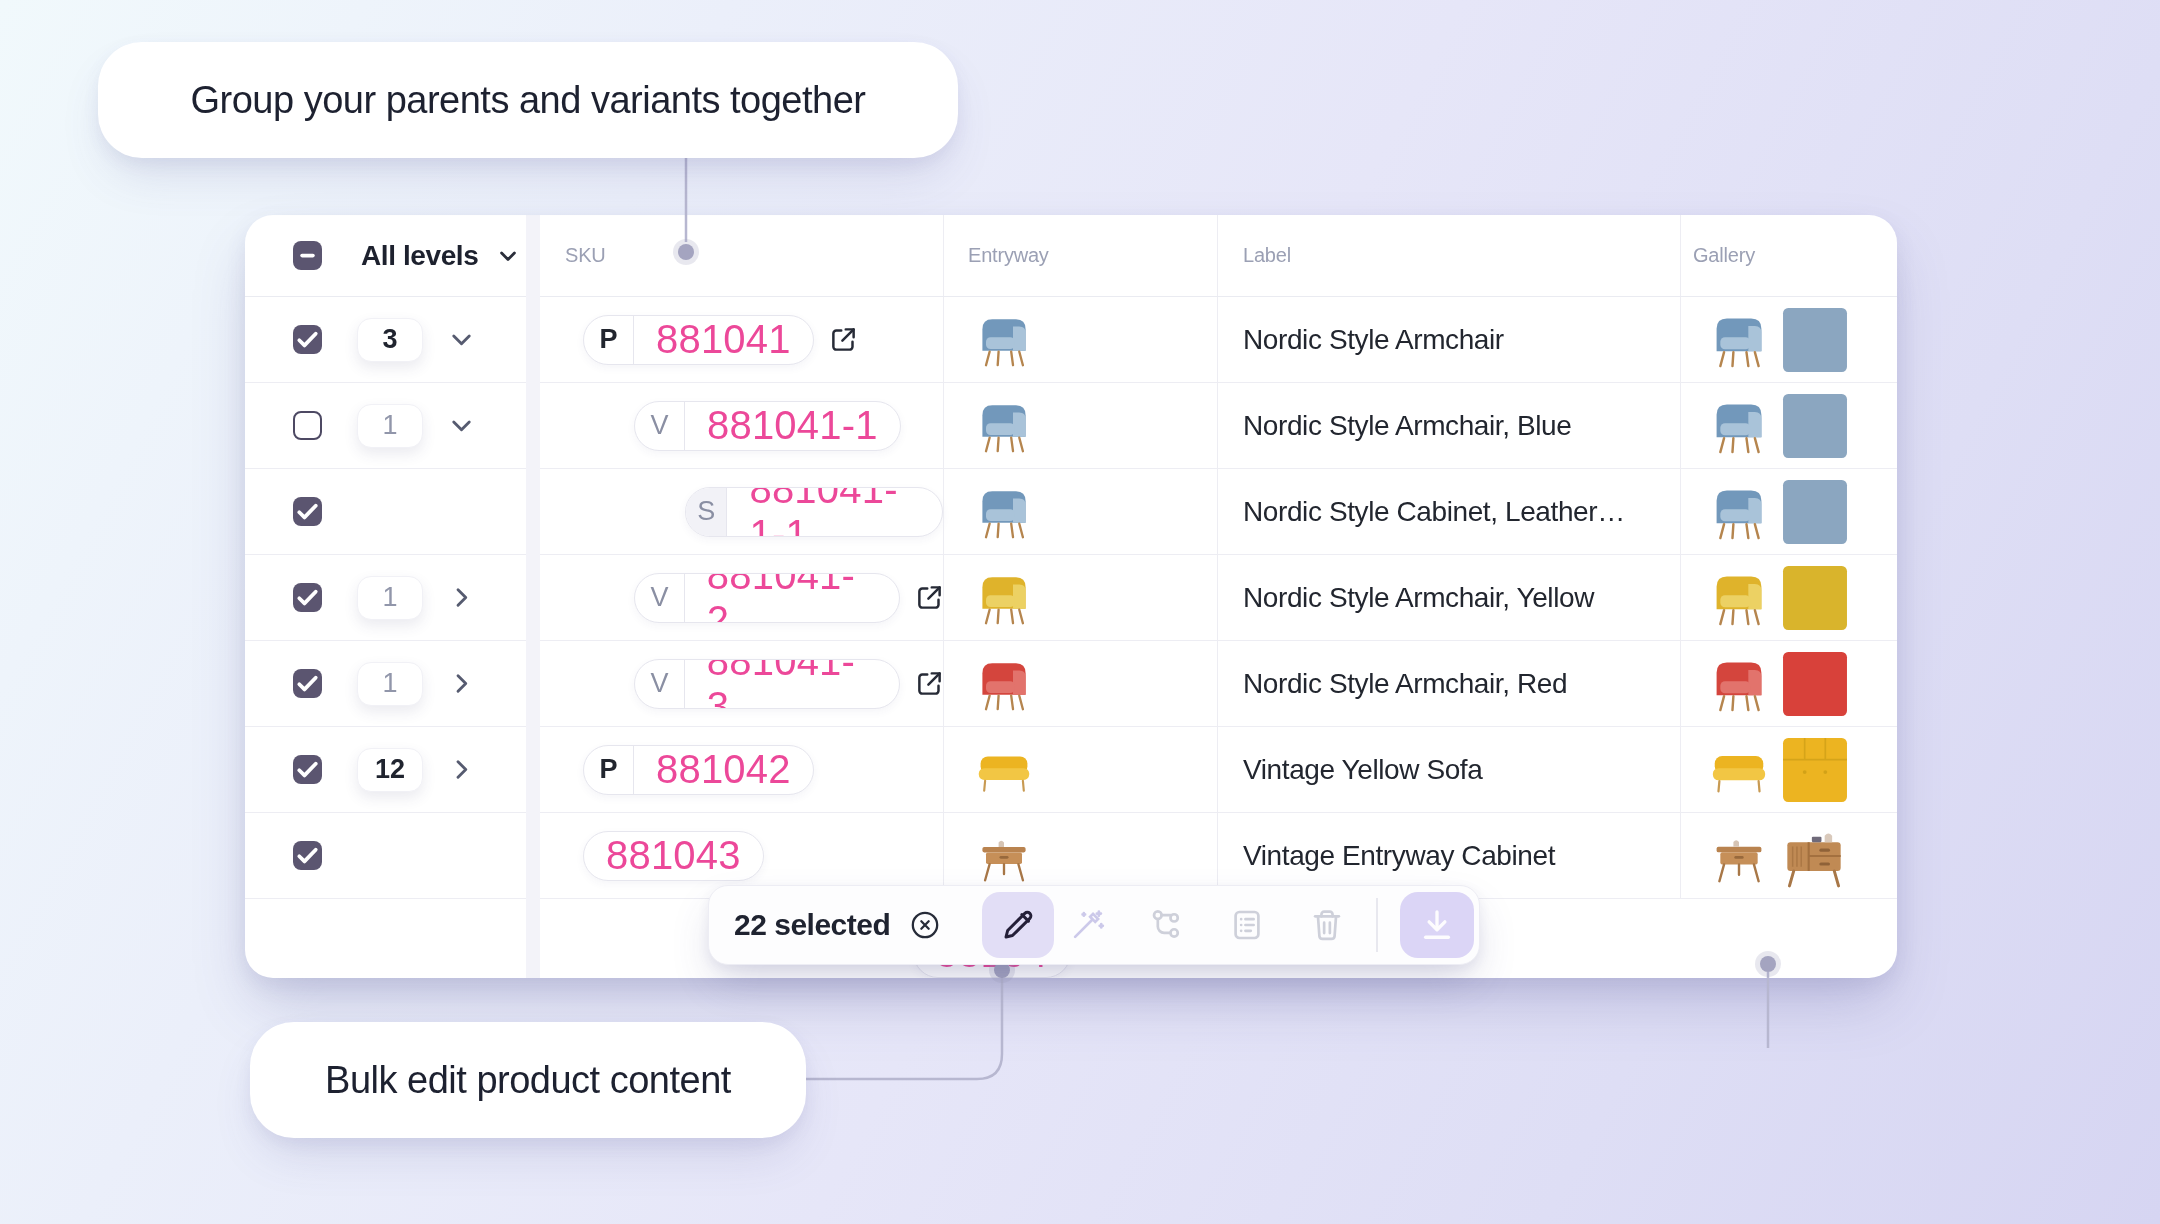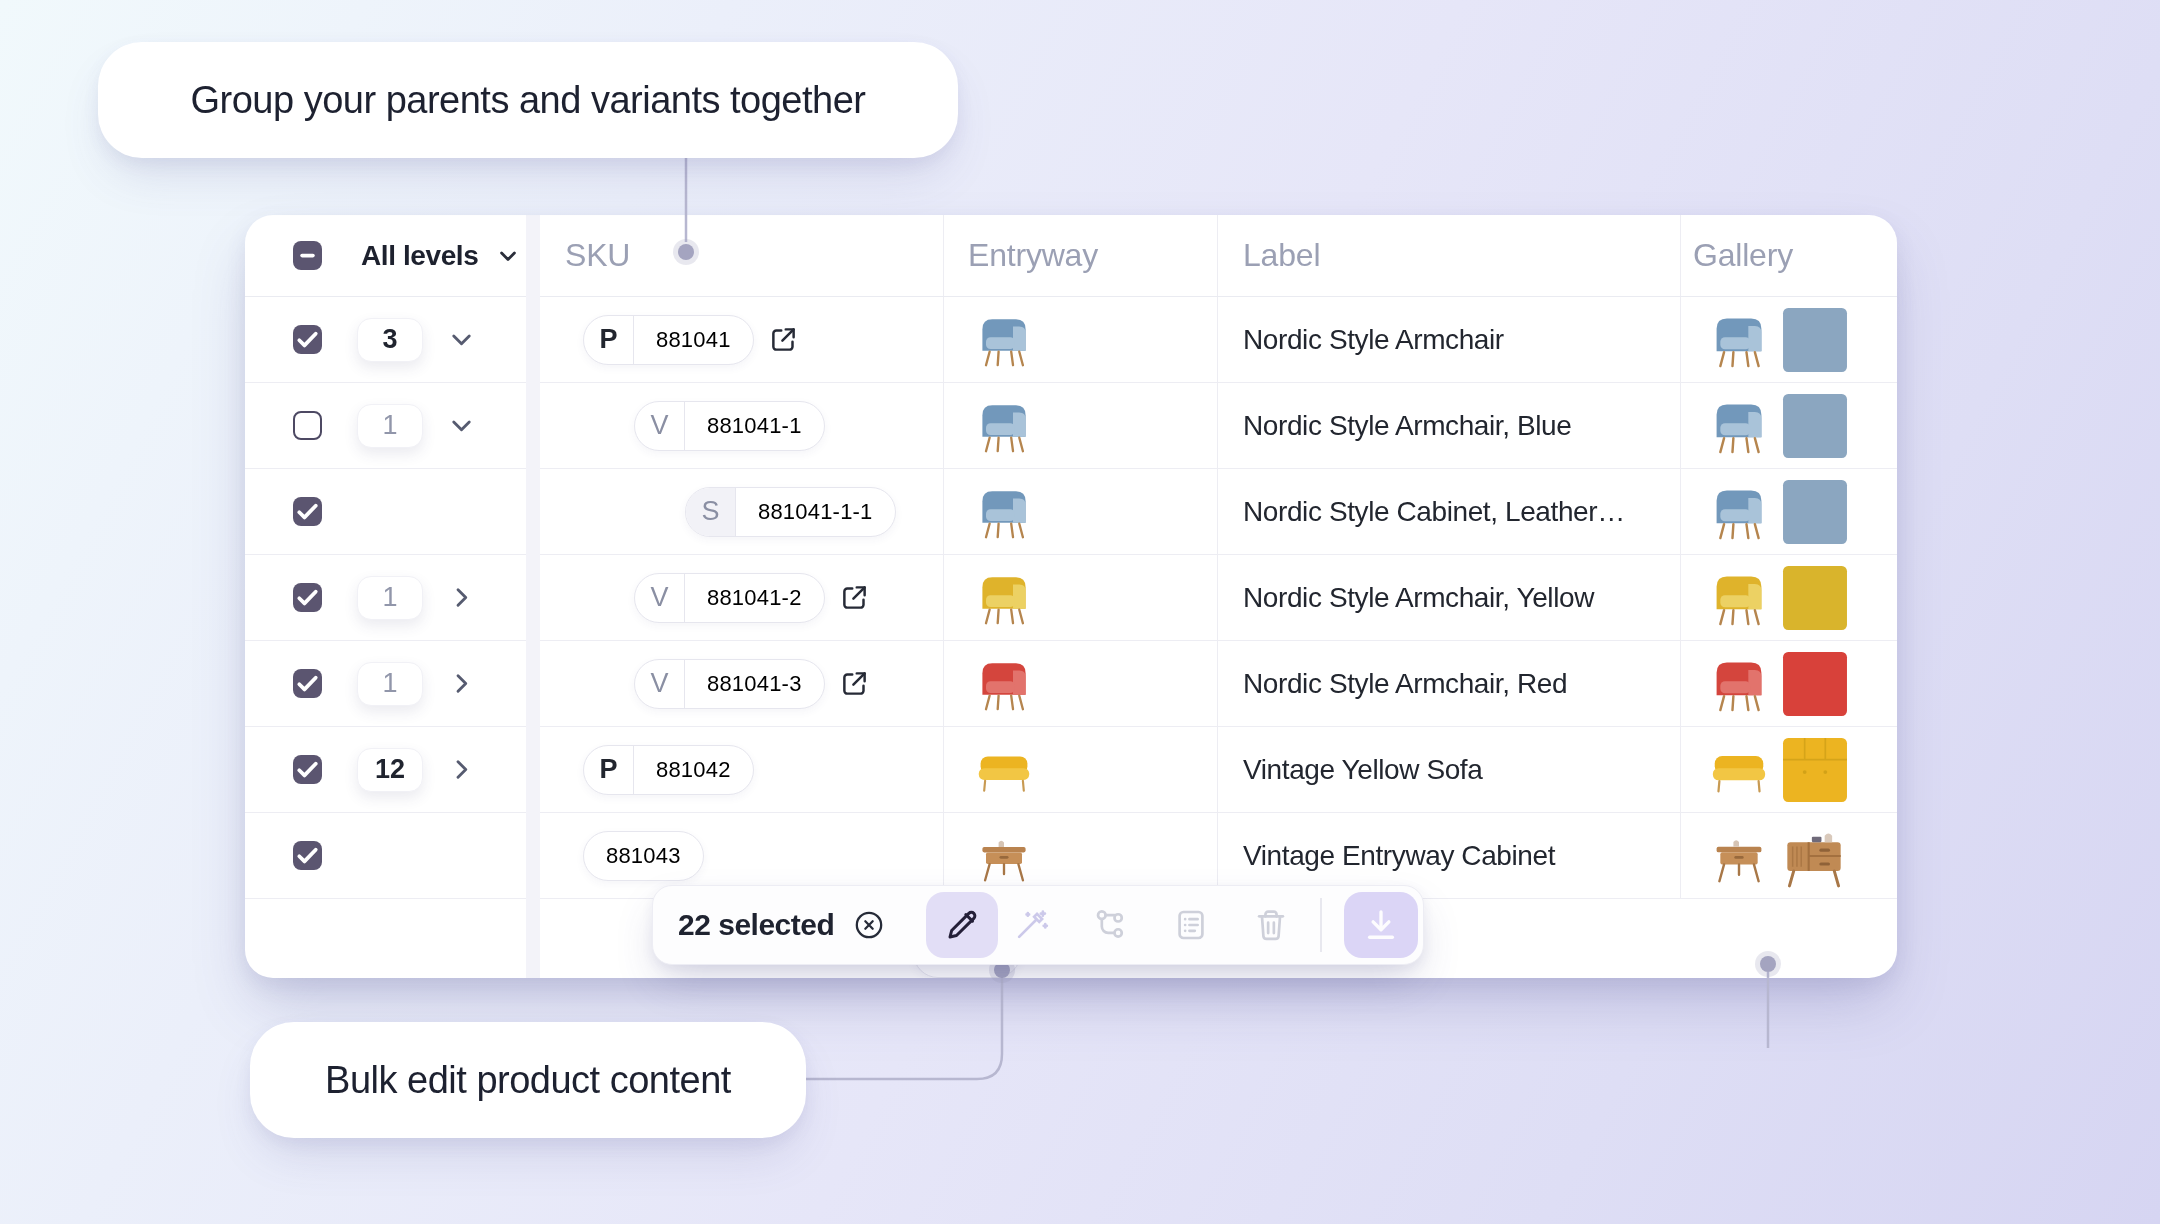--- a/index.html
+++ b/index.html
@@ -44,21 +44,21 @@
   .trow:last-child { border-bottom:none;flex-direction:column; }
   .thead { height:82px; border-bottom:1.5px solid #eaebf1; }
   .cell { height:100%; display:flex; align-items:center; }
   .c-check   { width:281px; padding-left:48px; }
   .c-gutter  { width:14px; }
   .c-sku     { width:403px; padding-left:43px; }
   .c-thumb   { width:274px; padding-left:33px; border-left:1.5px solid #ededf3; }
   .c-label   { width:463px; padding-left:25px; border-left:1.5px solid #ededf3;
                font-size:28px; letter-spacing:-0.4px; color:#22262f; white-space:nowrap; overflow:hidden; }
   .c-gallery { width:217px; padding-left:30px; border-left:1.5px solid #ededf3; gap:15px; }
-  .hdr-label { font-size:32px; color:#9ba0b4; letter-spacing:-0.2px; }
+  .hdr-label { font-size:20px; color:#9ba0b4; letter-spacing:-0.2px; }
 
   
   .checkbox {
     width:29px; height:29px; border-radius:8px; flex:none;
     display:flex; align-items:center; justify-content:center; cursor:pointer;
   }
   .checkbox.checked, .checkbox.indeterminate { background:#5b5570; }
   .checkbox.unchecked { background:#ffffff; border:2.5px solid #4d4963; }
   .count-badge {
     min-width:66px; height:44px; margin-left:35px; padding:0 10px;
@@ -78,27 +78,27 @@
   }
   .sku-type {
     width:50px; display:flex; align-items:center; justify-content:center;
     font-size:27px; border-right:1.5px solid #e6e6ee;
   }
   .sku-type.t-P { color:#22262f; font-weight:700; }
   .sku-type.t-V { color:#8a8fa3; font-weight:400; }
   .sku-type.t-S { color:#8a8fa3; font-weight:400; background:#f2f2f7; }
   .sku-num {
     display:flex; align-items:center; padding:0 22px;
-    font-size:22px; color:#000000; letter-spacing:0.2px;
+    font-size:40px; color:#ec4899; letter-spacing:0.2px;
   }
   .ext-link { margin-left:16px; display:flex; align-items:center; cursor:pointer; }
 
   
   .toolbar {
-    position:absolute; left:652px; top:885px; width:772px; height:80px;
+    position:absolute; left:708px; top:885px; width:772px; height:80px;
     background:#fdfdfe; border:1px solid #ededf4; border-radius:20px;
     display:flex; align-items:center; z-index:5;
     box-shadow:0 20px 44px -8px rgba(70,70,130,0.22), 0 4px 12px rgba(70,70,130,0.08);
     justify-content:center;
   }
   .tb-text { margin-left:25px; font-size:30px; font-weight:700; letter-spacing:-0.5px; color:#1f2330; white-space:nowrap; }
   .tb-dismiss { margin-left:18px; width:34px; height:34px; display:flex; align-items:center; justify-content:center; cursor:pointer; }
   .tb-btn { width:38px; height:38px; display:flex; align-items:center; justify-content:center; cursor:pointer; }
   .tb-edit { margin-left:40px; width:72px; height:66px; background:#e2def6; border-radius:18px; }
   .tb-enrich { margin-left:14px; }

